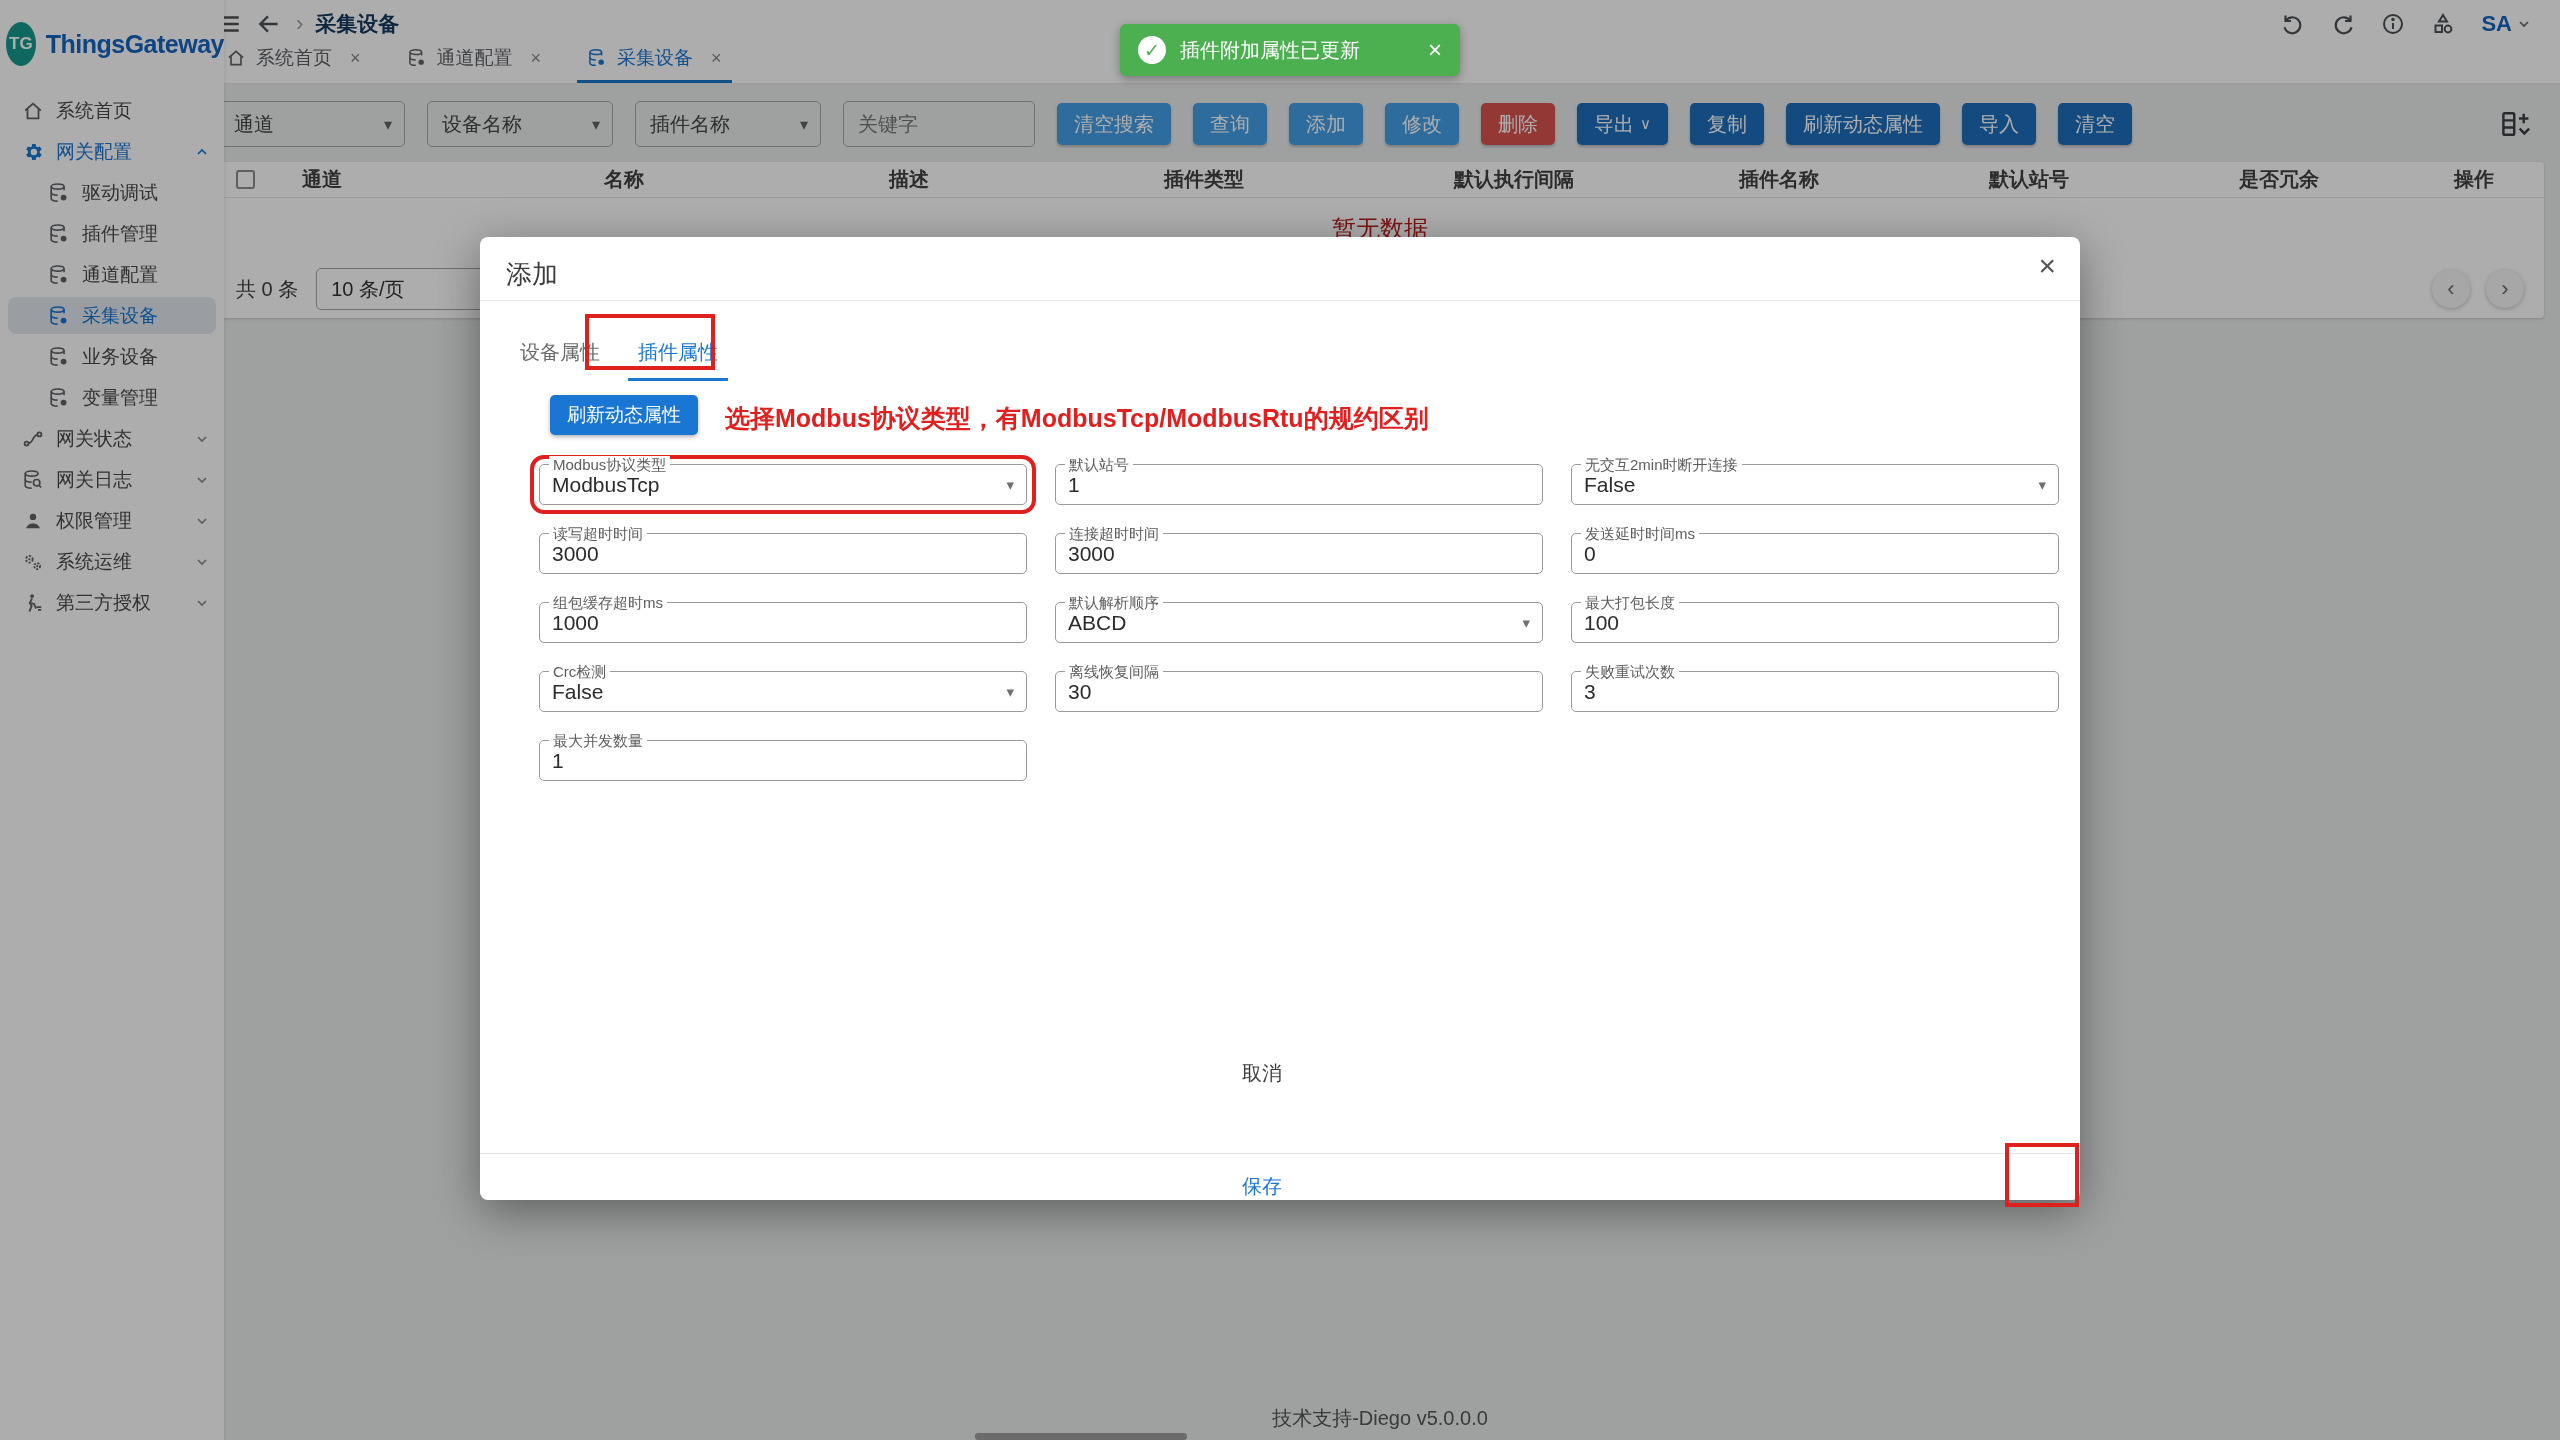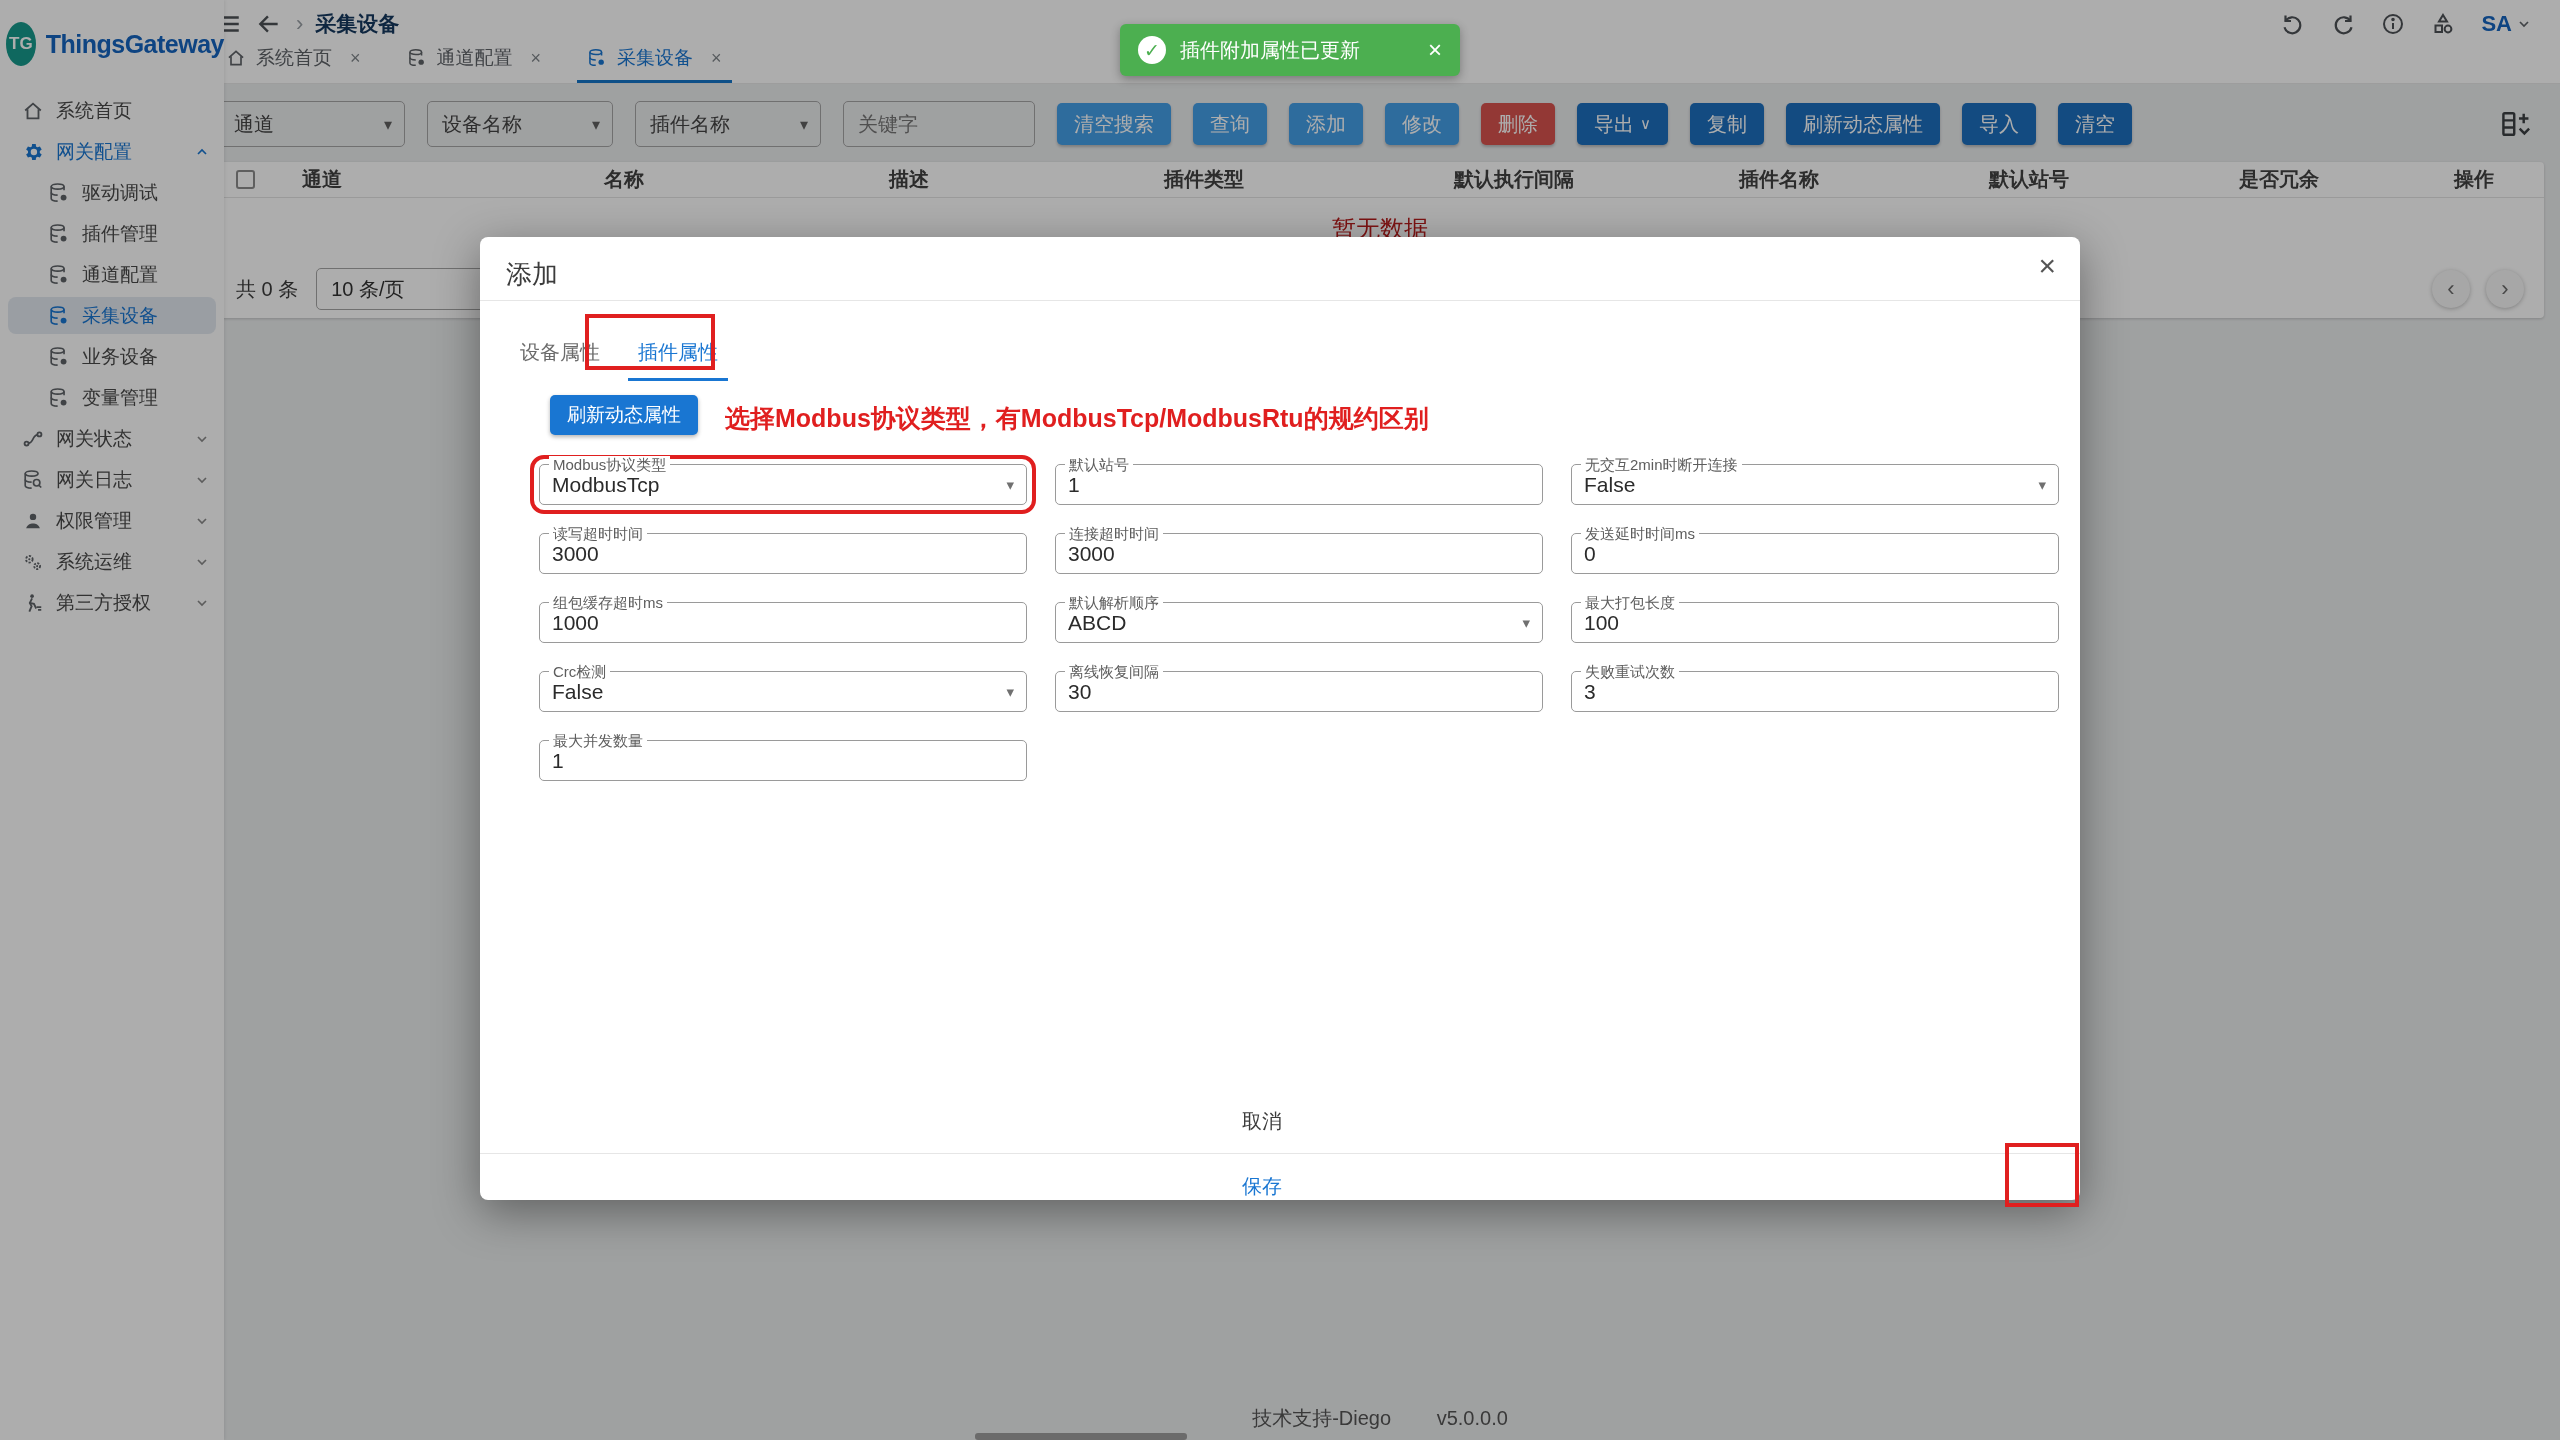--- a/index.html
+++ b/index.html
@@ -65,21 +65,21 @@
   .empty-row { height:62px; display:flex; align-items:center; justify-content:center; color:#b91c1c; font-size:24px; }
   .pag-row { height:58px; display:flex; align-items:center; padding:0 20px; gap:18px; color:#3c3c3c; font-size:20px; }
   .pag-select { position:relative; width:186px; height:42px; border:1.5px solid #a6a6a6; border-radius:5px; display:flex; align-items:center; padding:0 14px; font-size:20px; color:#333; cursor:pointer; }
   .pag-select .caret { position:absolute; right:12px; color:#616161; font-size:15px; }
   .pag-jump { position:relative; width:130px; height:42px; border:1.5px solid #a6a6a6; border-radius:5px; display:flex; align-items:center; padding:0 14px; font-size:20px; color:#333; }
   .pag-jump .flabel { position:absolute; top:-9px; left:10px; background:#fff; padding:0 4px; font-size:15px; color:#616161; }
   .pag-right { margin-left:auto; display:flex; gap:16px; }
   .pg-circle { width:38px; height:38px; border-radius:50%; background:#f7f7f7; box-shadow:0 1px 4px rgba(0,0,0,.25); display:flex; align-items:center; justify-content:center; color:#6b6b6b; font-size:22px; cursor:pointer; }
 
   .footer { position:absolute; bottom:8px; left:0; right:0; text-align:center; color:#555; font-size:20px; }
-  .footer span { margin:0 20px; }
+  .footer span { margin:0 0; }
 
   .scroll-thumb { position:absolute; left:975px; bottom:0; width:212px; height:7px; background:#9e9e9e; border-radius:3px; }
 
   
   .overlay { position:absolute; inset:0; background:rgba(0,0,0,.32); z-index:5; }
   .modal { position:absolute; left:480px; top:237px; width:1600px; height:963px; background:#fff; border-radius:8px; box-shadow:0 12px 46px rgba(0,0,0,.4); z-index:10; }
   .m-title { position:absolute; left:26px; top:20px; font-size:26px; color:#3c3c3c; }
   .m-close { position:absolute; right:24px; top:14px; font-size:30px; color:#555; cursor:pointer; line-height:1; }
   .m-divider { position:absolute; left:0; right:0; top:63px; height:1px; background:#e6e6e6; }
   .m-tabs { position:absolute; left:30px; top:96px; display:flex; gap:18px; }
@@ -90,21 +90,21 @@
   .m-anno { position:absolute; left:245px; top:165px; color:#e01f1f; font-size:25px; font-weight:bold; }
   .m-fields { position:absolute; left:59px; top:227px; display:grid; grid-template-columns:repeat(3,488px); column-gap:14px; row-gap:7px;gap:28px; }
   .mfield { position:relative; height:41px; border:1.5px solid #9a9a9a; border-radius:5px; display:flex; align-items:center; padding:0 12px; font-size:21px; color:#2b2b2b; }
   .mfield .flabel { position:absolute; top:-9px; left:9px; background:#fff; padding:0 4px; font-size:15px; color:#5d5d5d; white-space:nowrap; }
   .mfield .caret { position:absolute; right:12px; color:#707070; font-size:15px; }
   .mfield.hl { outline:4px solid #e01f1f; outline-offset:5px; }
   .m-footer-divider { position:absolute; left:0; right:0; top:916px; height:1px; background:#e6e6e6; }
   .m-footer { position:absolute; left:0; right:0; top:917px; height:46px; display:flex; align-items:center; justify-content:flex-end; padding-right:36px; gap:38px;flex-direction:column; }
   .m-btn { background:none; border:none; font-size:20px; cursor:pointer; font-family:inherit; }
   .m-btn.cancel { color:#3c3c3c; }
-  .m-btn.save { color:#1976d2; }
+  .m-btn.save { color:#1976d2;margin-top:48px; }
   .anno-box-save { position:absolute; left:1525px; top:906px; width:74px; height:64px; border:4px solid #e01f1f; z-index:3; pointer-events:none; }
 
   .toast { position:absolute; left:1120px; top:24px; width:340px; height:52px; background:#4caf50; border-radius:6px; z-index:20; display:flex; align-items:center; padding:0 18px; box-shadow:0 3px 10px rgba(0,0,0,.3); }
   .toast-check { width:28px; height:28px; border-radius:50%; background:#fff; color:#4caf50; font-weight:bold; font-size:19px; display:flex; align-items:center; justify-content:center; margin-right:14px; }
   .toast-msg { color:#fff; font-size:20px; }
   .toast-x { margin-left:auto; color:#fff; font-size:24px; cursor:pointer; }
 </style>
 </head>
 <body>
 

